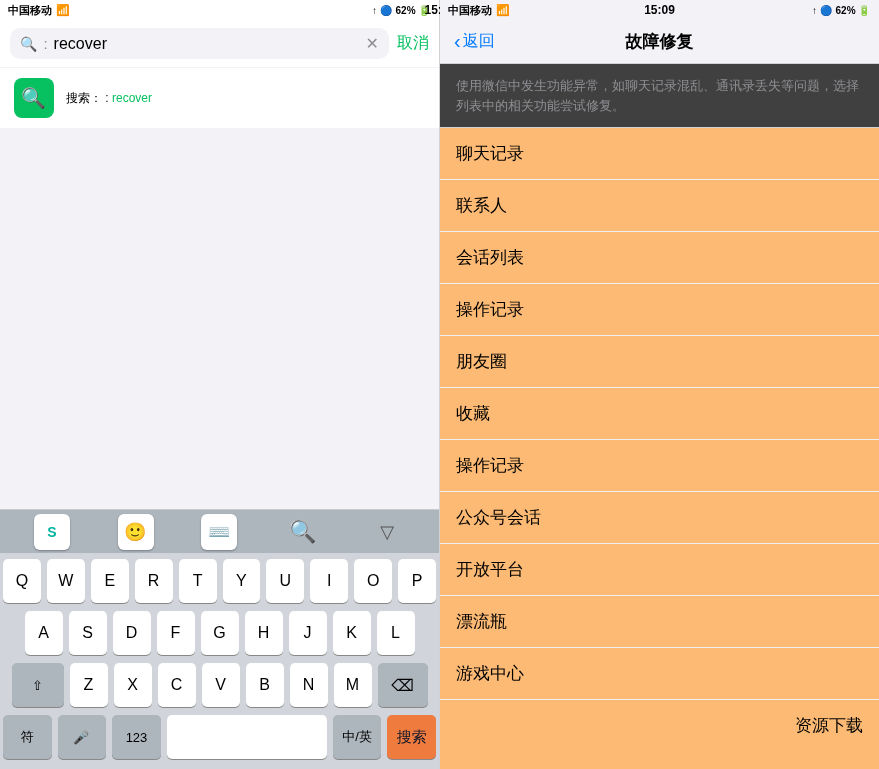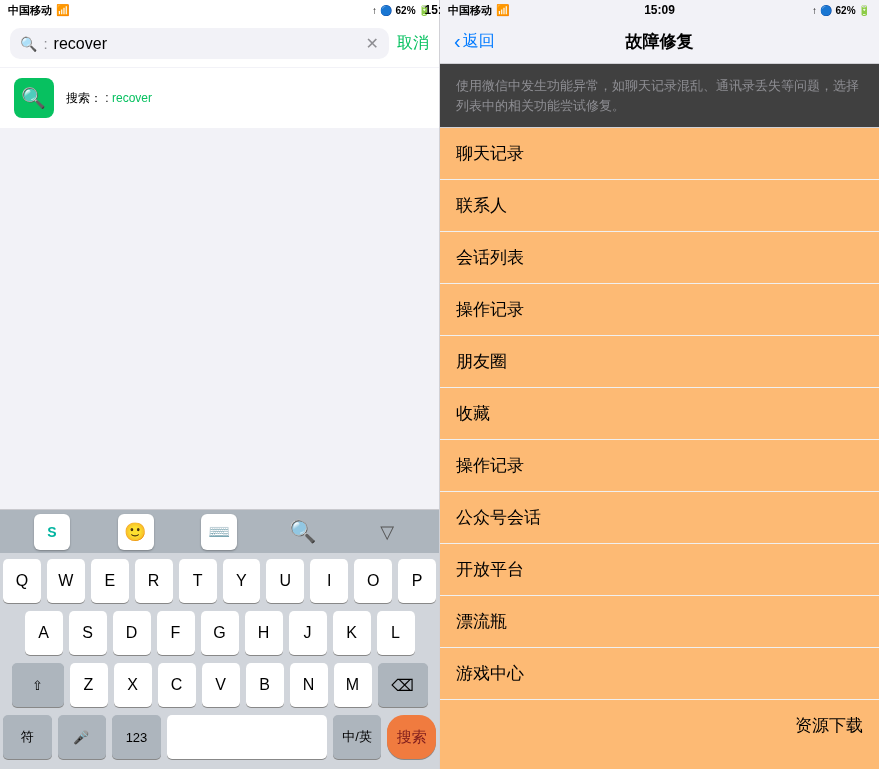--- a/index.html
+++ b/index.html
@@ -178,21 +178,21 @@
       user-select: none;
     }
 
     .key.dark {
       background: #adb5bd;
       color: #000;
     }
 
     .key.wide { min-width: 44px; max-width: 52px; font-size: 13px; }
     .key.spacebar { flex: 4; max-width: 160px; font-size: 14px; color: #888; }
-    .key.search-key { background: #f07b3f; color: #7f1d1d; max-width: 60px; font-size: 15px; border-radius: 17px; }
+    .key.search-key { background: #f07b3f; color: #0f172a; max-width: 60px; font-size: 15px; }
     .key.backspace { min-width: 44px; max-width: 50px; }
 
     .bottom-row {
       display: flex;
       justify-content: center;
       gap: 6px;
       padding-bottom: 6px;
     }
 
     

